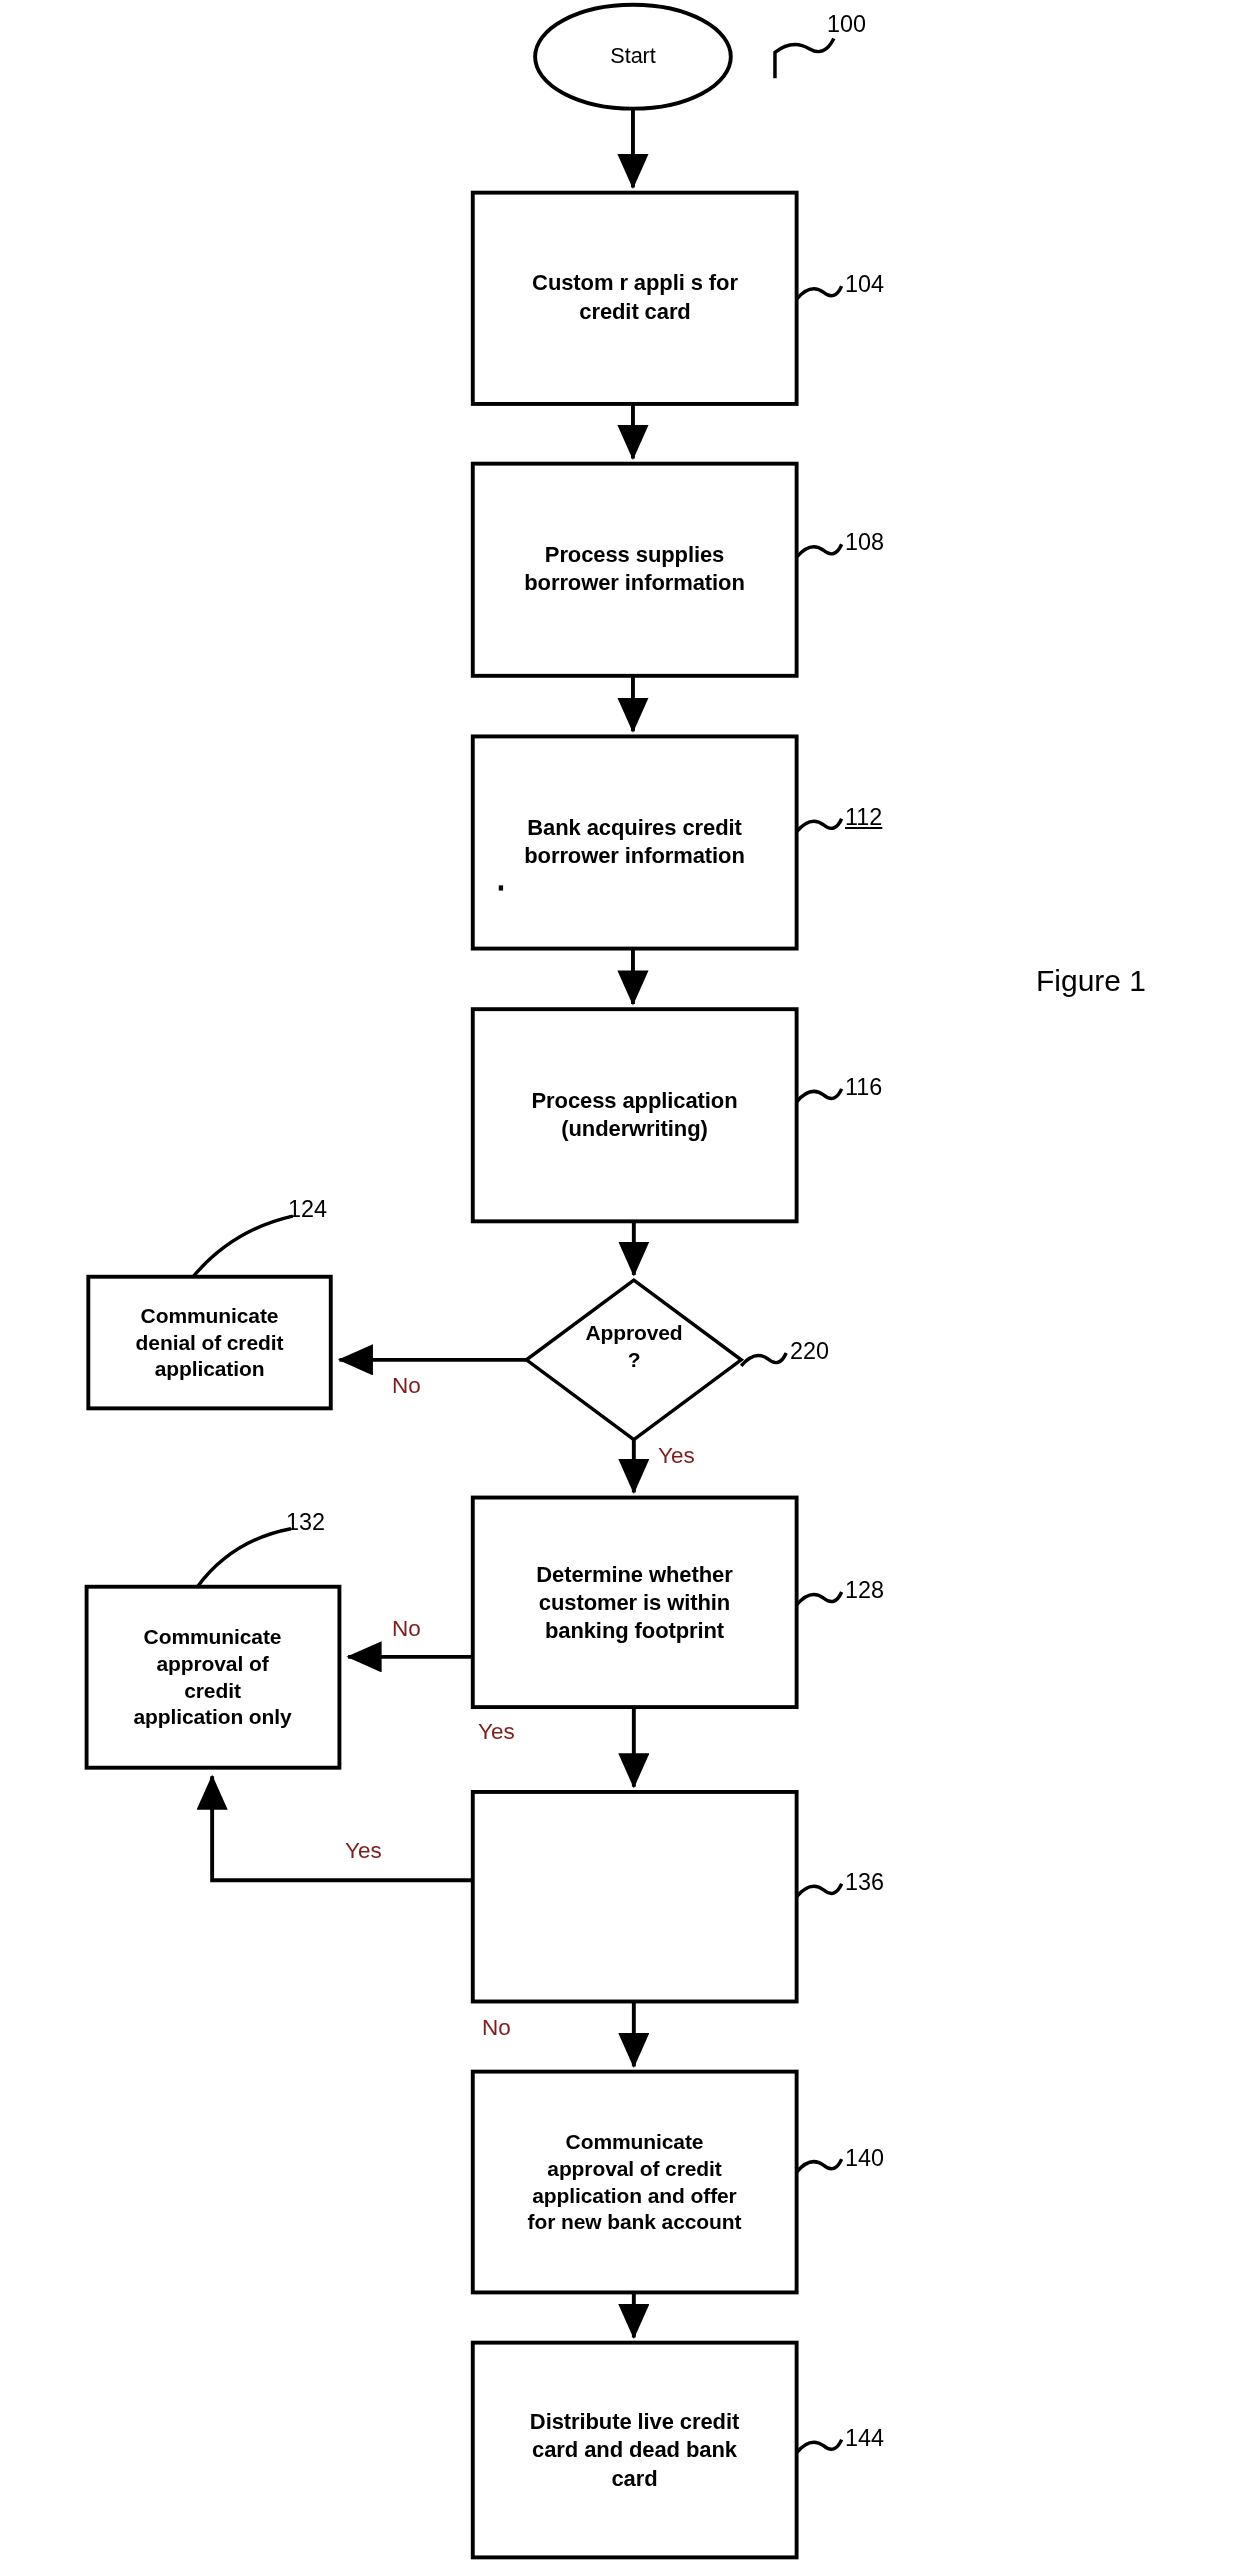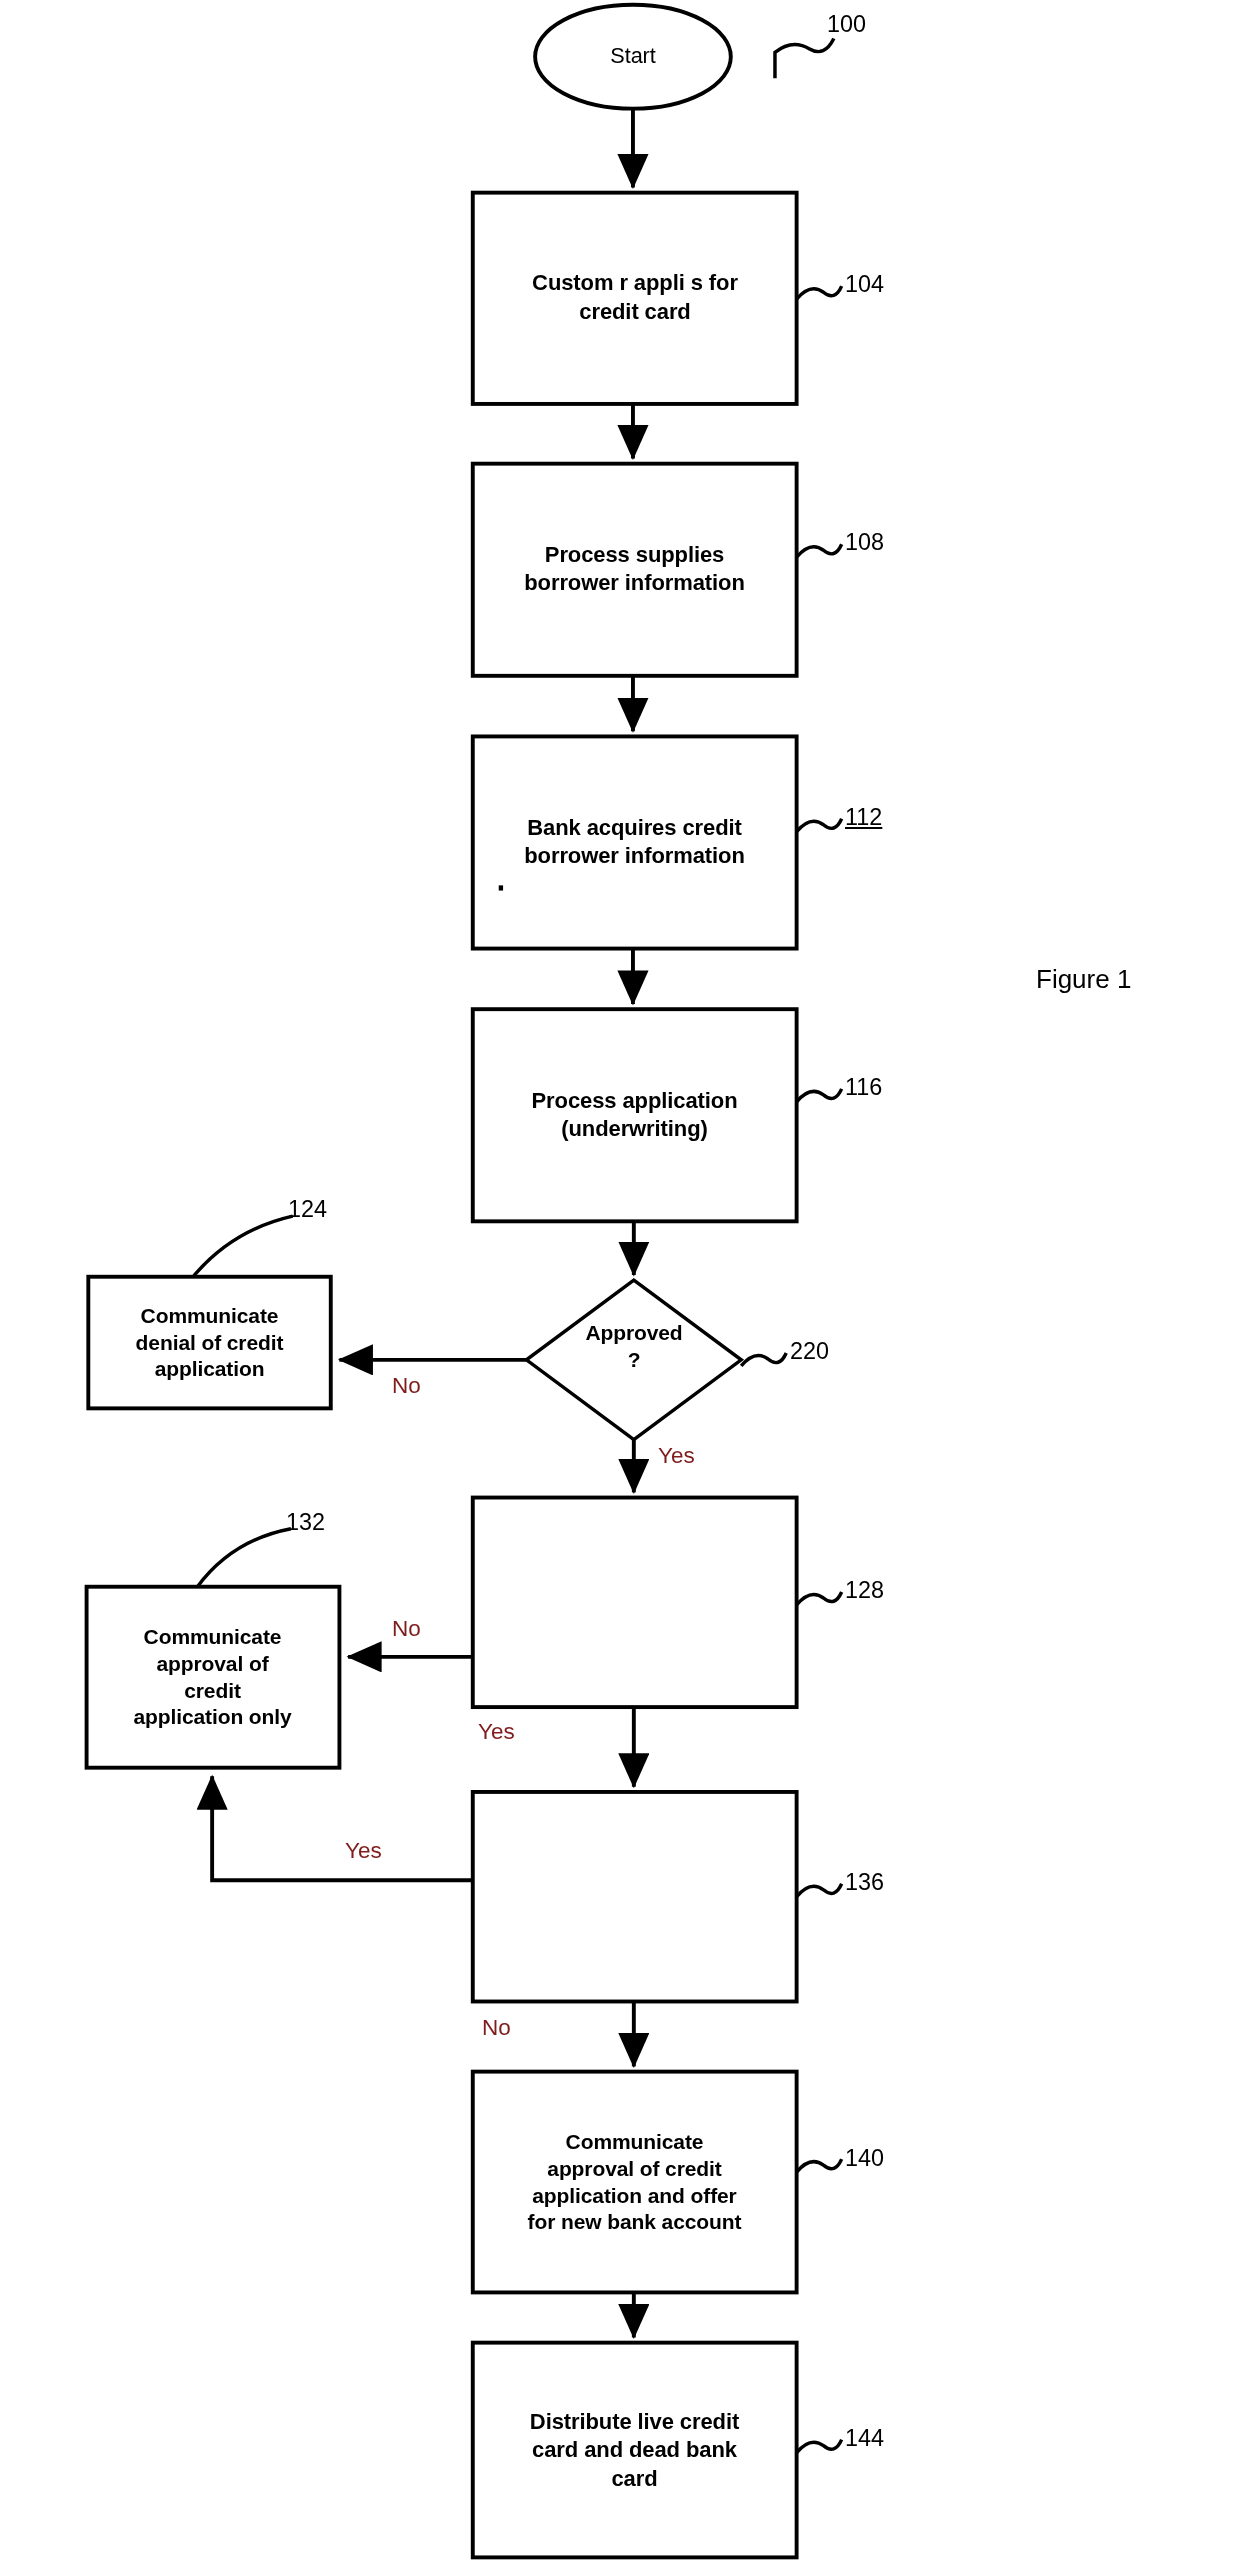--- a/index.html
+++ b/index.html
@@ -62,21 +62,21 @@
     position: absolute;
     font-size: 22.5px;
     font-weight: normal;
     color: #7f1d1d;
     white-space: nowrap;
   }
 
   
   .figure-caption {
     position: absolute;
-    font-size: 26px;
+    font-size: 30px;
     font-weight: normal;
     color: #000;
     white-space: nowrap;
   }
 </style>
 </head>
 <body>
 
 <div id="sheet">
 
@@ -186,20 +186,27 @@
   </div>
 
   <div class="node-text nt-26" style="left:90px; top:1277px; width:239px; height:132px;">
     <span>
       <span>Communicate</span>
       <span>denial of credit</span>
       <span>application</span>
     </span>
   </div>
 
+  <div class="node-text nt-28" style="left:476px; top:1498px; width:317px; height:210px;">
+    <span>
+      <span>Determine whether</span>
+      <span>customer is within</span>
+      <span>banking footprint</span>
+    </span>
+  </div>
 
   <div class="node-text nt-26" style="left:88px; top:1587px; width:249px; height:181px;">
     <span>
       <span>Communicate</span>
       <span>approval of</span>
       <span>credit</span>
       <span>application only</span>
     </span>
   </div>
 

